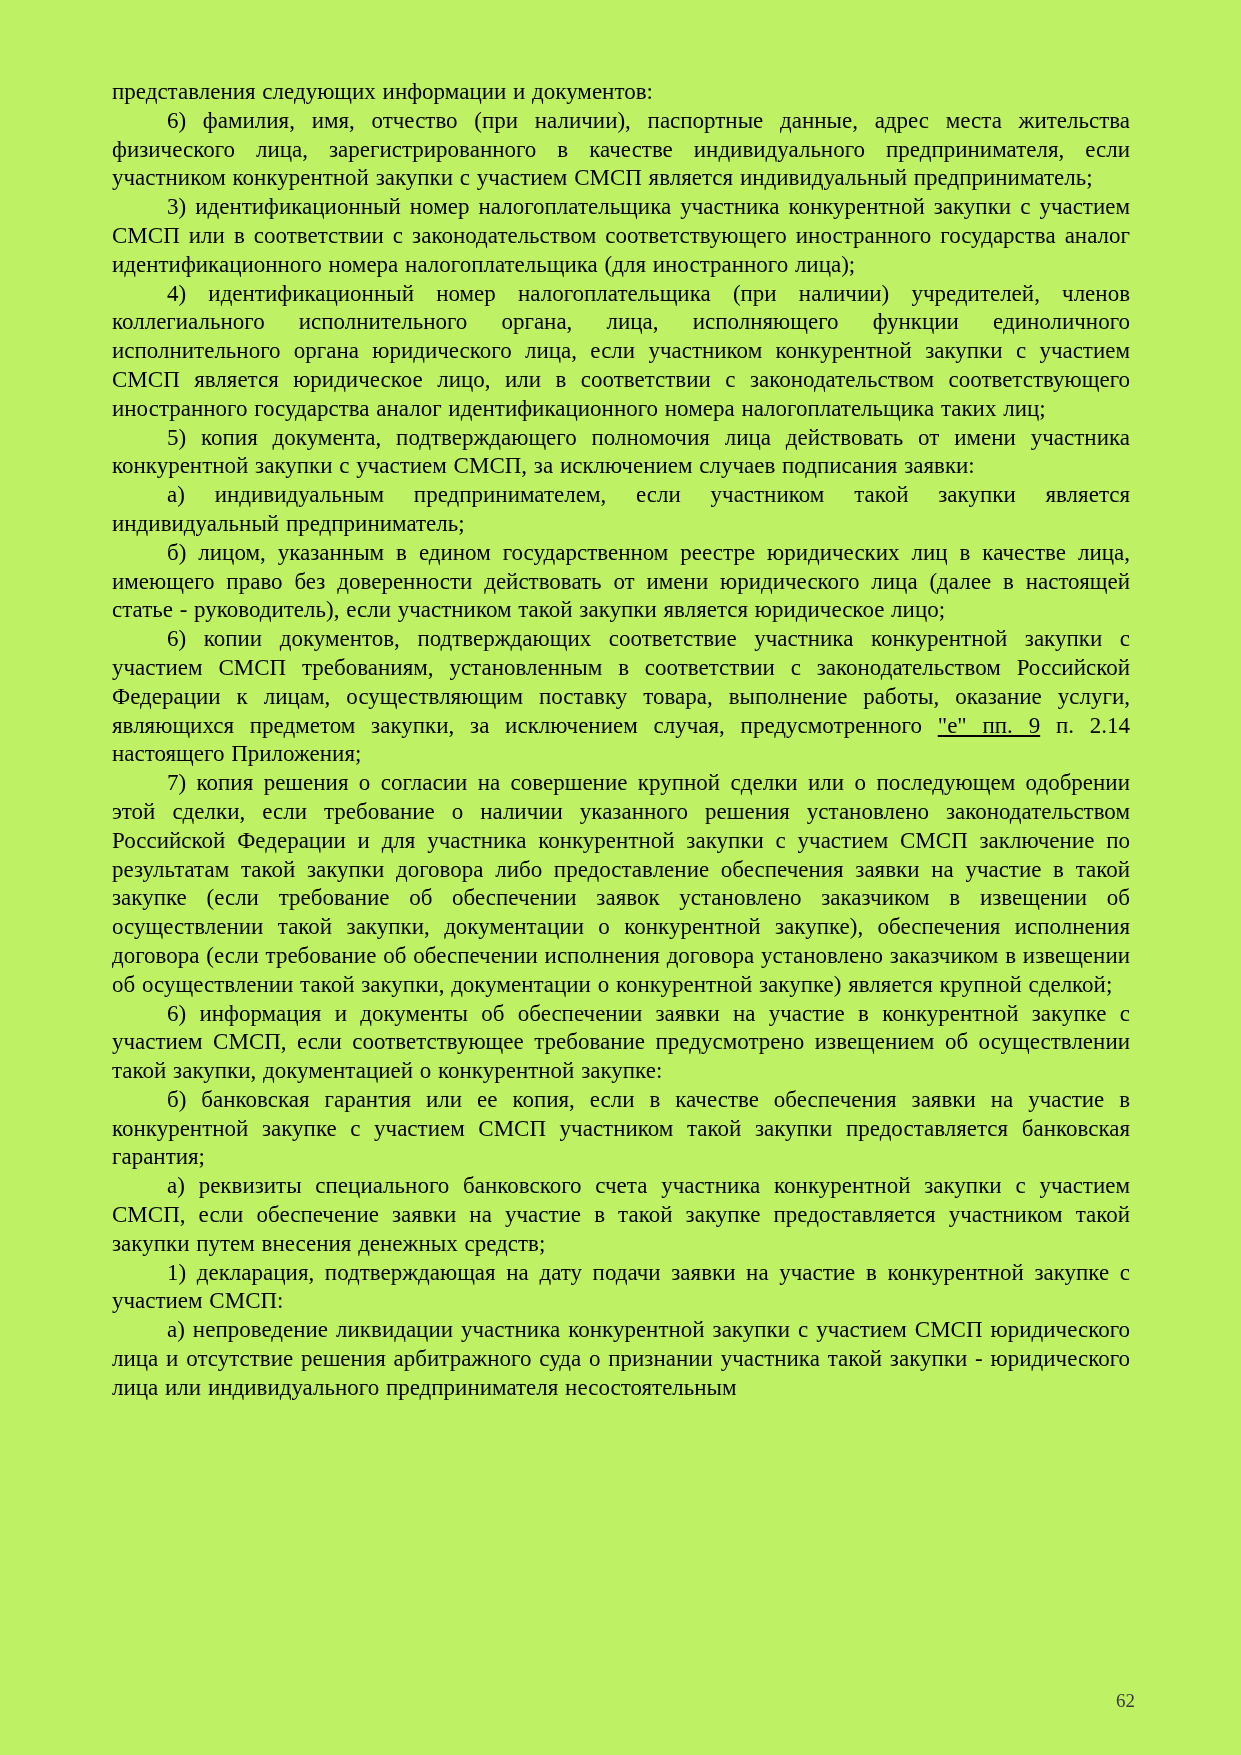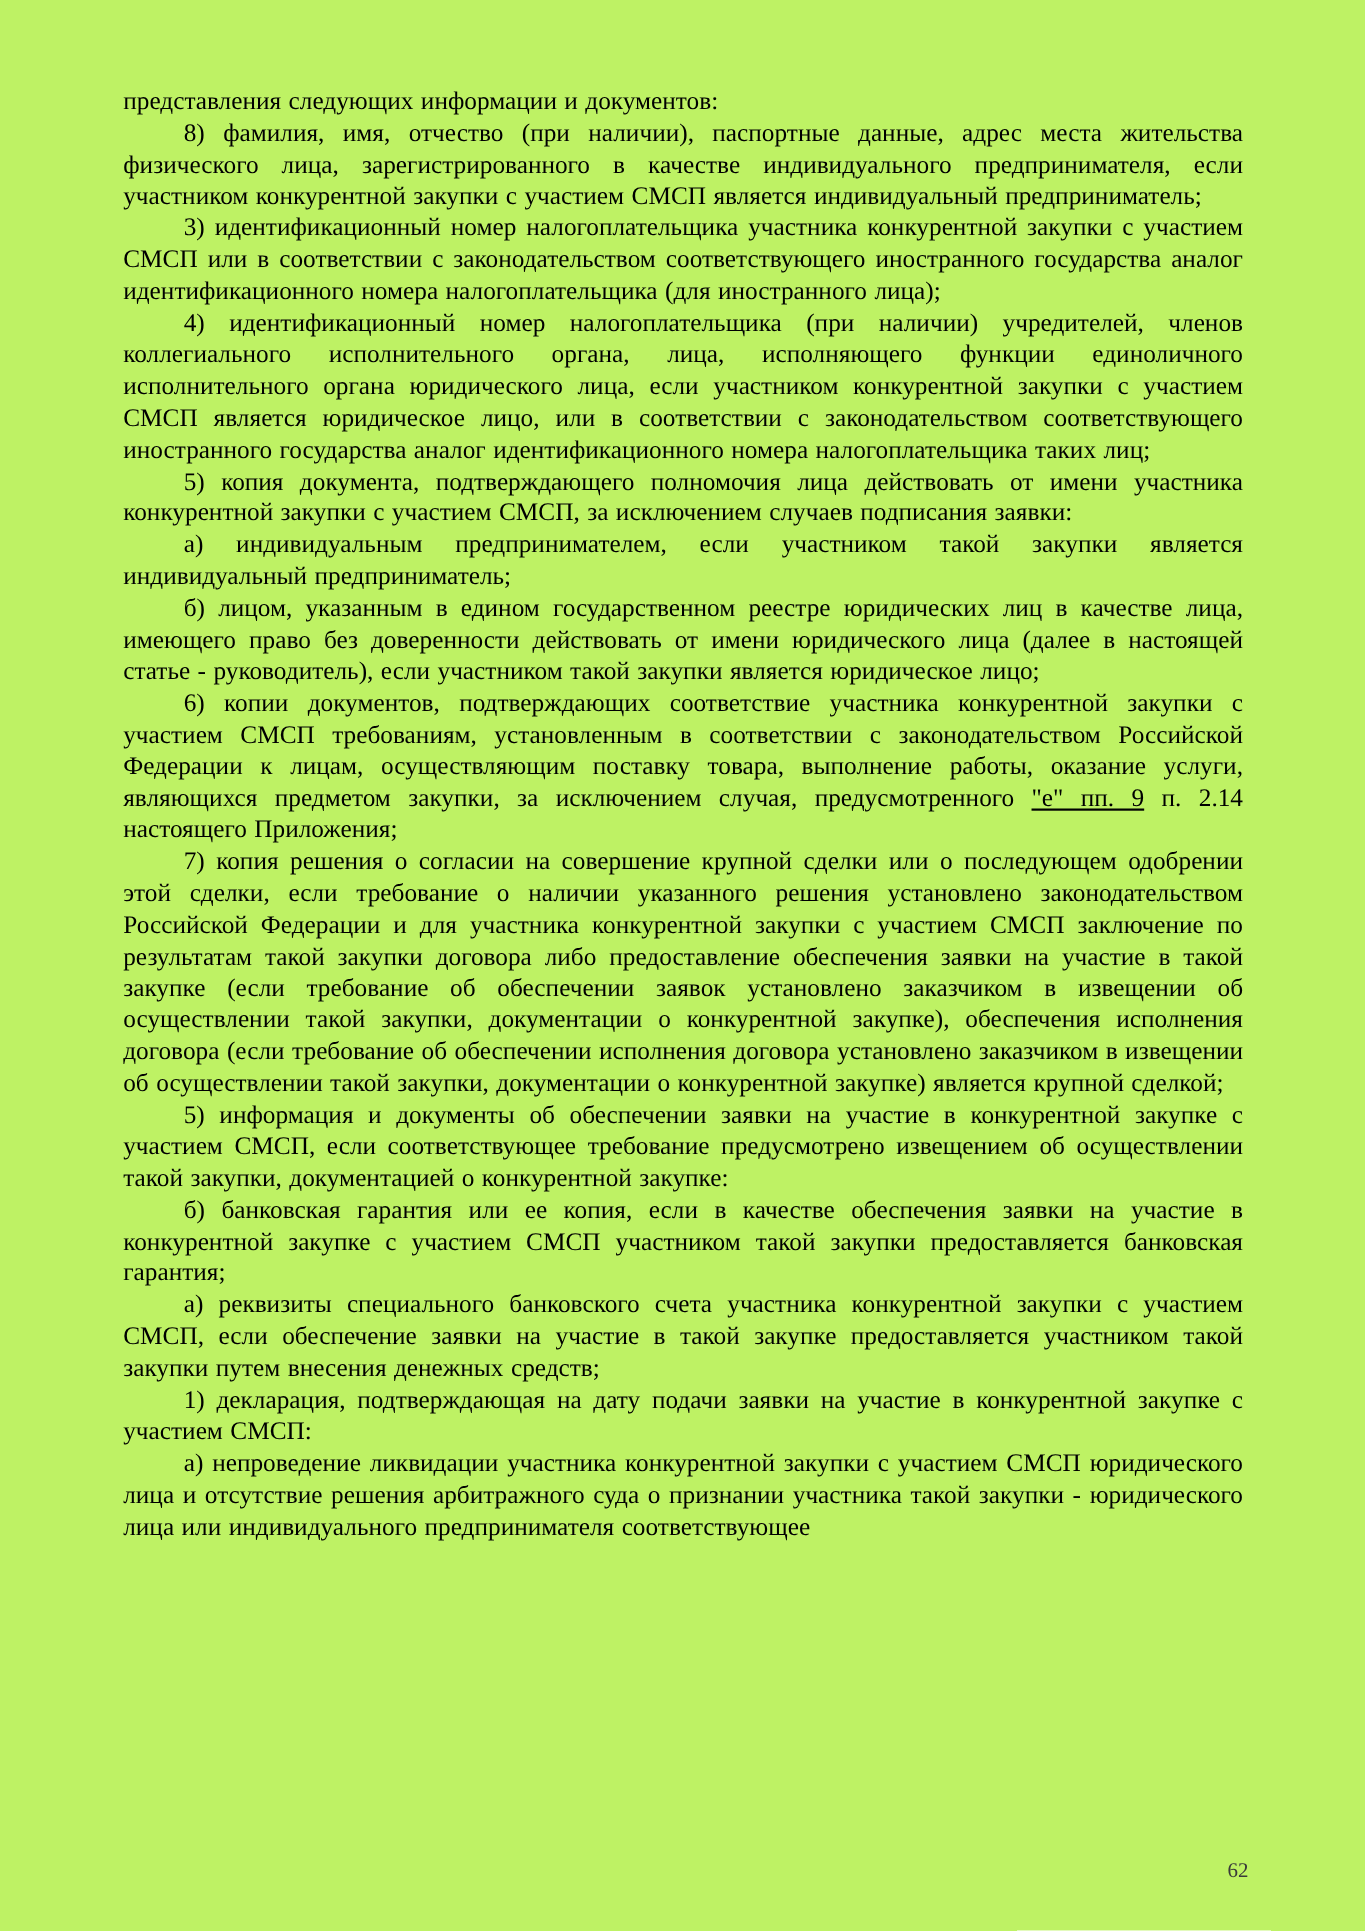--- a/index.html
+++ b/index.html
@@ -46,28 +46,28 @@
     font-size: 19px;
     color: #3a3a3a;
   }
 </style>
 </head>
 <body>
 
 <div class="page">
   <div class="textblock">
     <p class="noindent">представления следующих информации и документов:</p>
-    <p>8) фамилия, имя, отчество (при наличии), паспортные данные, адрес места жительства физического лица, зарегистрированного в качестве индивидуального предпринимателя, если участником конкурентной закупки с участием СМСП является индивидуальный предприниматель;</p>
+    <p>6) фамилия, имя, отчество (при наличии), паспортные данные, адрес места жительства физического лица, зарегистрированного в качестве индивидуального предпринимателя, если участником конкурентной закупки с участием СМСП является индивидуальный предприниматель;</p>
     <p>3) идентификационный номер налогоплательщика участника конкурентной закупки с участием СМСП или в соответствии с законодательством соответствующего иностранного государства аналог идентификационного номера налогоплательщика (для иностранного лица);</p>
     <p>4) идентификационный номер налогоплательщика (при наличии) учредителей, членов коллегиального исполнительного органа, лица, исполняющего функции единоличного исполнительного органа юридического лица, если участником конкурентной закупки с участием СМСП является юридическое лицо, или в соответствии с законодательством соответствующего иностранного государства аналог идентификационного номера налогоплательщика таких лиц;</p>
     <p>5) копия документа, подтверждающего полномочия лица действовать от имени участника конкурентной закупки с участием СМСП, за исключением случаев подписания заявки:</p>
     <p>а) индивидуальным предпринимателем, если участником такой закупки является индивидуальный предприниматель;</p>
     <p>б) лицом, указанным в едином государственном реестре юридических лиц в качестве лица, имеющего право без доверенности действовать от имени юридического лица (далее в настоящей статье - руководитель), если участником такой закупки является юридическое лицо;</p>
     <p><span>6) копии документов, подтверждающих соответствие участника конкурентной закупки с участием СМСП требованиям, установленным в соответствии с законодательством Российской Федерации к лицам, осуществляющим поставку товара, выполнение работы, оказание услуги, являющихся предметом закупки, за исключением случая, предусмотренного </span><span class="ref-link">"е" пп. 9</span><span> п. 2.14 настоящего Приложения;</span></p>
     <p>7) копия решения о согласии на совершение крупной сделки или о последующем одобрении этой сделки, если требование о наличии указанного решения установлено законодательством Российской Федерации и для участника конкурентной закупки с участием СМСП заключение по результатам такой закупки договора либо предоставление обеспечения заявки на участие в такой закупке (если требование об обеспечении заявок установлено заказчиком в извещении об осуществлении такой закупки, документации о конкурентной закупке), обеспечения исполнения договора (если требование об обеспечении исполнения договора установлено заказчиком в извещении об осуществлении такой закупки, документации о конкурентной закупке) является крупной сделкой;</p>
-    <p>5) информация и документы об обеспечении заявки на участие в конкурентной закупке с участием СМСП, если соответствующее требование предусмотрено извещением об осуществлении такой закупки, документацией о конкурентной закупке:</p>
+    <p>6) информация и документы об обеспечении заявки на участие в конкурентной закупке с участием СМСП, если соответствующее требование предусмотрено извещением об осуществлении такой закупки, документацией о конкурентной закупке:</p>
     <p>б) банковская гарантия или ее копия, если в качестве обеспечения заявки на участие в конкурентной закупке с участием СМСП участником такой закупки предоставляется банковская гарантия;</p>
     <p>а) реквизиты специального банковского счета участника конкурентной закупки с участием СМСП, если обеспечение заявки на участие в такой закупке предоставляется участником такой закупки путем внесения денежных средств;</p>
     <p>1) декларация, подтверждающая на дату подачи заявки на участие в конкурентной закупке с участием СМСП:</p>
-    <p>а) непроведение ликвидации участника конкурентной закупки с участием СМСП юридического лица и отсутствие решения арбитражного суда о признании участника такой закупки - юридического лица или индивидуального предпринимателя соответствующее</p>
+    <p>а) непроведение ликвидации участника конкурентной закупки с участием СМСП юридического лица и отсутствие решения арбитражного суда о признании участника такой закупки - юридического лица или индивидуального предпринимателя несостоятельным</p>
   </div>
   <div class="page-number">62</div>
 </div>
 
 </body></html>

